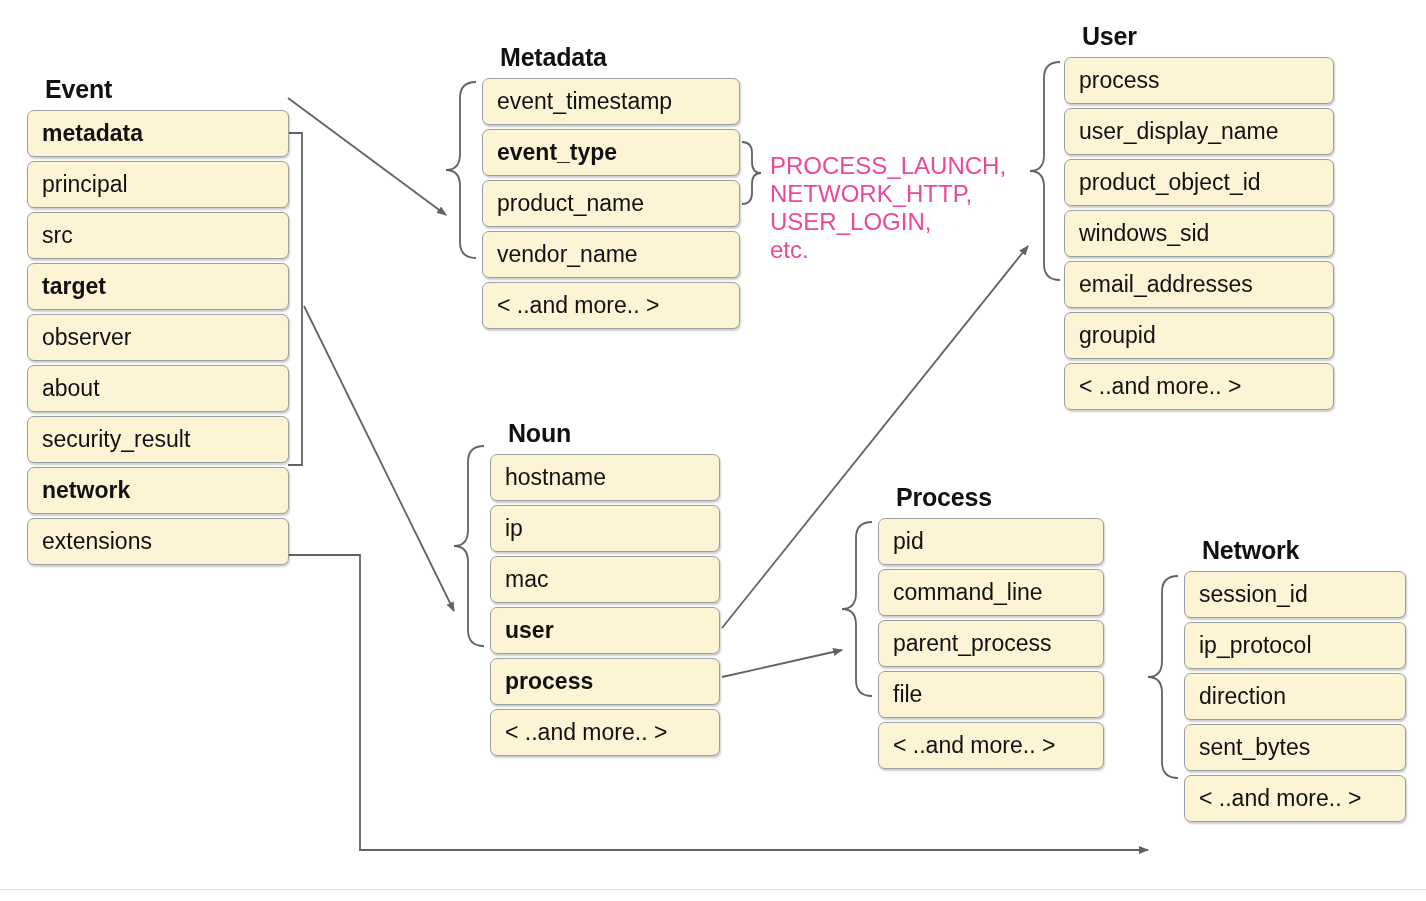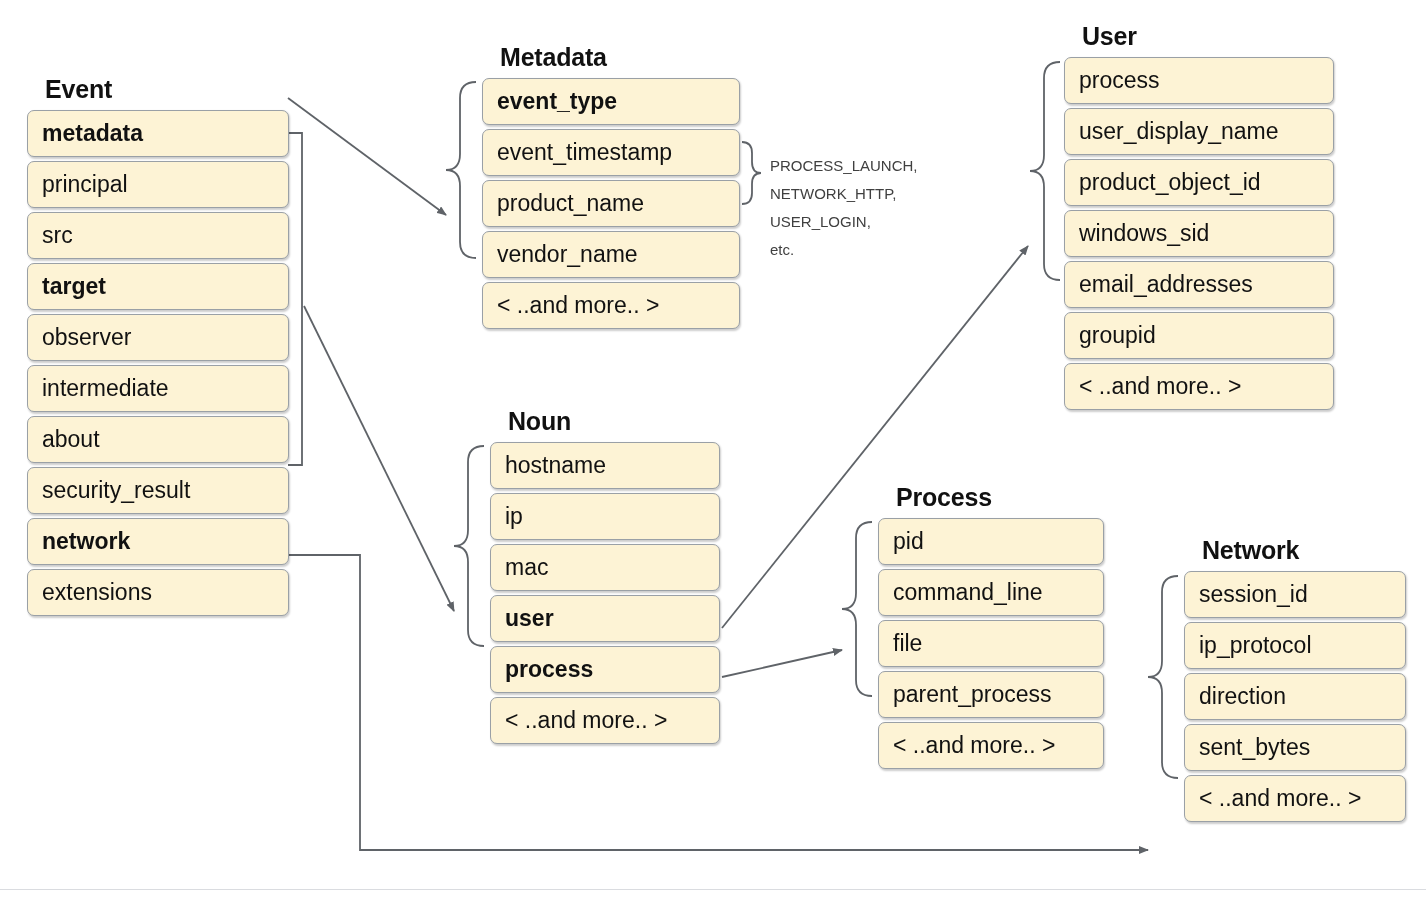--- a/index.html
+++ b/index.html
@@ -55,23 +55,23 @@
     padding: 0 14px;
     font-size: 23px;
     color: #111111;
     white-space: nowrap;
   }
   .field.bold { font-weight: bold; }
   .field.more { }
 
   .annotation {
     position: absolute;
-    font-size: 15px;
+    font-size: 24px;
     line-height: 28px;
-    color: #404040;
+    color: #ec4899;
     white-space: pre;
   }
   .bottom-rule {
     position: absolute;
     left: 0;
     top: 889px;
     width: 1426px;
     height: 1px;
     background: #dadce0;
   }
@@ -110,33 +110,32 @@
   </svg>
 
   <div class="group" id="group-event" style="left:27px; top:47px; width:262px;margin-top:28px;">
     <div class="group-title">Event</div>
     <div class="fields">
       <div class="field bold">metadata</div>
       <div class="field">principal</div>
       <div class="field">src</div>
       <div class="field bold">target</div>
       <div class="field">observer</div>
-      <div class="field">intermediate</div>
       <div class="field">about</div>
       <div class="field">security_result</div>
       <div class="field bold">network</div>
       <div class="field">extensions</div>
     </div>
   </div>
 
   <div class="group" id="group-metadata" style="left:482px; top:43px; width:258px;">
     <div class="group-title">Metadata</div>
     <div class="fields">
+      <div class="field">event_timestamp</div>
       <div class="field bold">event_type</div>
-      <div class="field">event_timestamp</div>
       <div class="field">product_name</div>
       <div class="field">vendor_name</div>
       <div class="field more">&lt; ..and more.. &gt;</div>
     </div>
   </div>
 
   <div class="annotation" style="left:770px; top:152px;">PROCESS_LAUNCH,
 NETWORK_HTTP,
 USER_LOGIN,
 etc.</div>
@@ -147,39 +146,39 @@
       <div class="field">process</div>
       <div class="field">user_display_name</div>
       <div class="field">product_object_id</div>
       <div class="field">windows_sid</div>
       <div class="field">email_addresses</div>
       <div class="field">groupid</div>
       <div class="field more">&lt; ..and more.. &gt;</div>
     </div>
   </div>
 
-  <div class="group" id="group-noun" style="left:490px; top:407px; width:230px;">
+  <div class="group" id="group-noun" style="left:490px; top:419px; width:230px;">
     <div class="group-title">Noun</div>
     <div class="fields">
       <div class="field">hostname</div>
       <div class="field">ip</div>
       <div class="field">mac</div>
       <div class="field bold">user</div>
       <div class="field bold">process</div>
       <div class="field more">&lt; ..and more.. &gt;</div>
     </div>
   </div>
 
   <div class="group" id="group-process" style="left:878px; top:483px; width:226px;">
     <div class="group-title">Process</div>
     <div class="fields">
       <div class="field">pid</div>
       <div class="field">command_line</div>
+      <div class="field">parent_process</div>
       <div class="field">file</div>
-      <div class="field">parent_process</div>
       <div class="field more">&lt; ..and more.. &gt;</div>
     </div>
   </div>
 
   <div class="group" id="group-network" style="left:1184px; top:536px; width:222px;">
     <div class="group-title">Network</div>
     <div class="fields">
       <div class="field">session_id</div>
       <div class="field">ip_protocol</div>
       <div class="field">direction</div>

